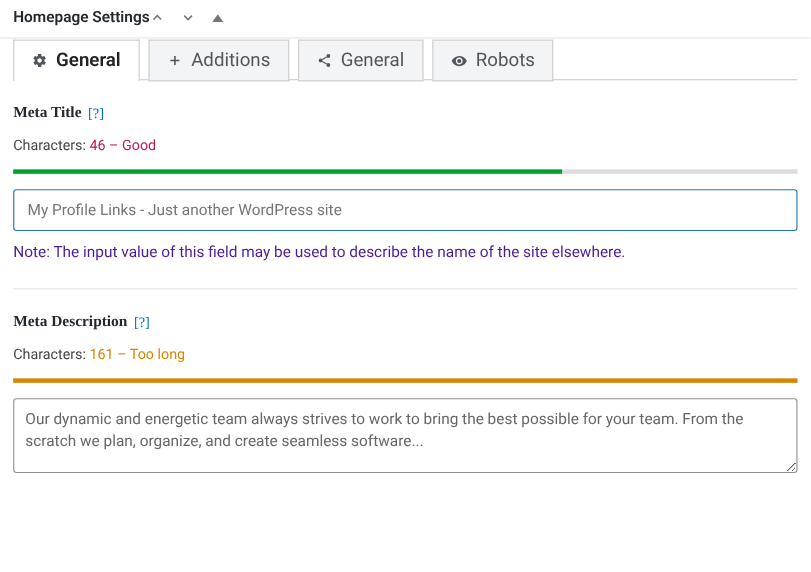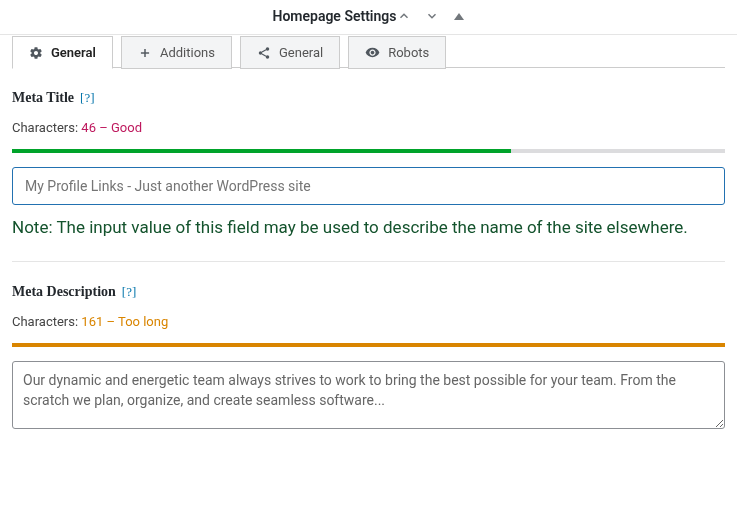--- a/index.html
+++ b/index.html
@@ -11,21 +11,21 @@
     width: 737px;
     height: 520px;
     overflow: hidden;
   }
   .panel {
     padding: 0;
   }
   .panel-header {
     display: flex;
     align-items: center;
-    justify-content: center;
+    justify-content: flex-start;
     padding: 8px 12px 10px 12px;
     border-bottom: 1px solid #e5e5e5;
   }
   .panel-title {
     font-size: 14px;
     font-weight: 600;
     color: #23282d;
   }
   .panel-header-icons {
     display: flex;
@@ -48,21 +48,21 @@
   .tab {
     display: flex;
     align-items: center;
     gap: 8px;
     padding: 8px 16px;
     border: 1px solid #ccc;
     background: #f3f4f5;
     color: #555;
     border-radius: 0;
     cursor: pointer;
-    font-size: 13px;
+    font-size: 17px;
     position: relative;
     top: 1px;
   }
   .tab.active {
     background: #fff;
     border-bottom: 1px solid #fff;
     color: #222;
     font-weight: 600;
   }
   .tab .icon { color: #50575e; }
@@ -118,22 +118,22 @@
     outline: none;
     padding: 10px 12px;
     font-size: 14px;
     color: #8c8f94;
     font-family: inherit;
     border-radius: 3px;
     background:#fff;
   }
   .note {
     margin-top: 12px;
-    font-size: 17px;
-    color: #14532d;
+    font-size: 14px;
+    color: #4c1d95;
   }
   .divider {
     margin: 24px 12px 0 12px;
     border: none;
     border-top: 1px solid #e5e5e5;
   }
   .textarea {
     margin-top: 14px;
     width: 100%;
     border: 1px solid #8c8f94;

